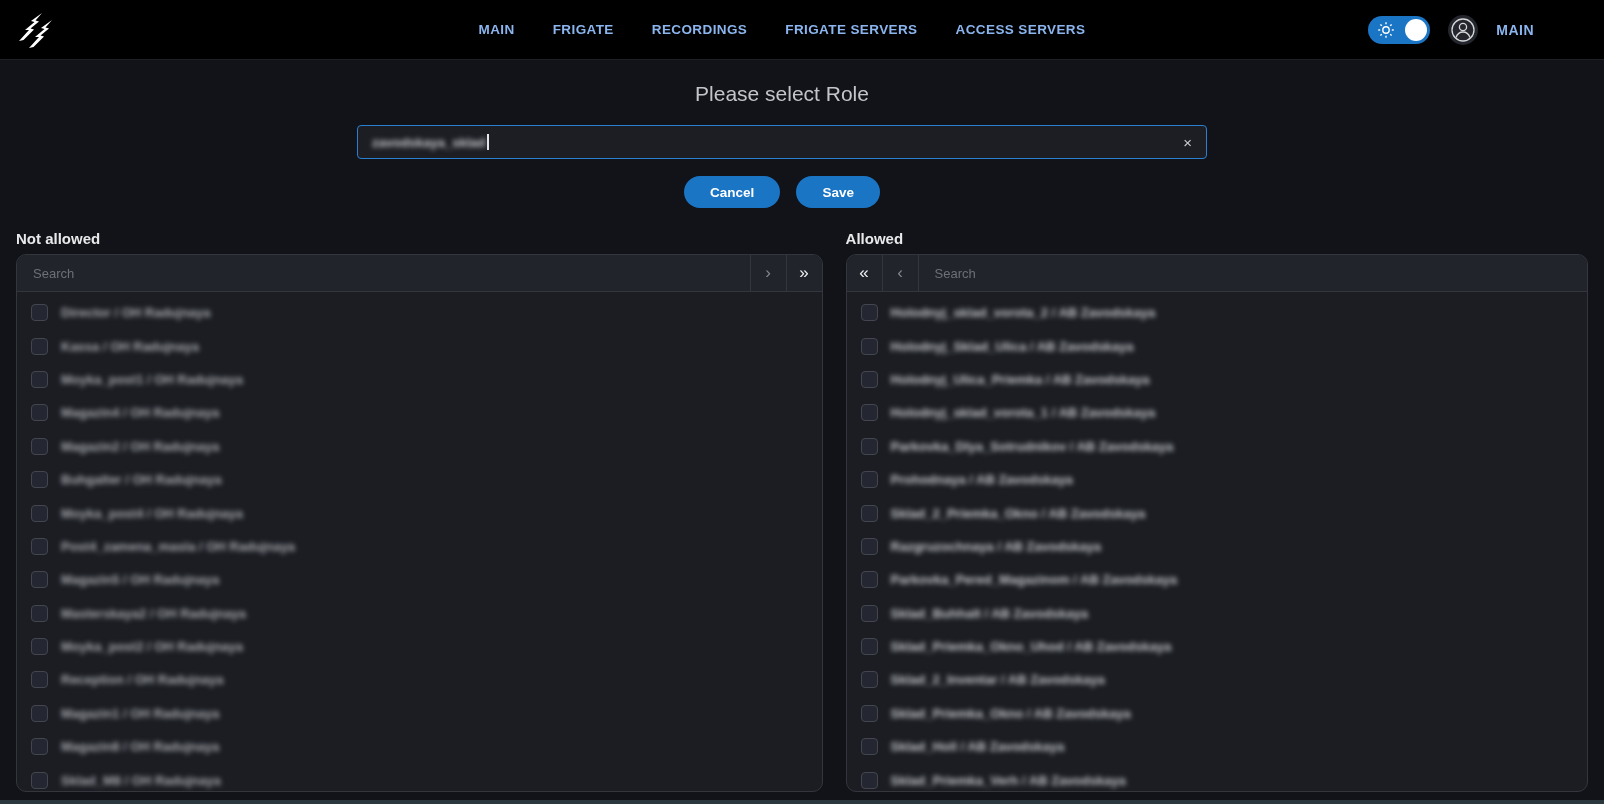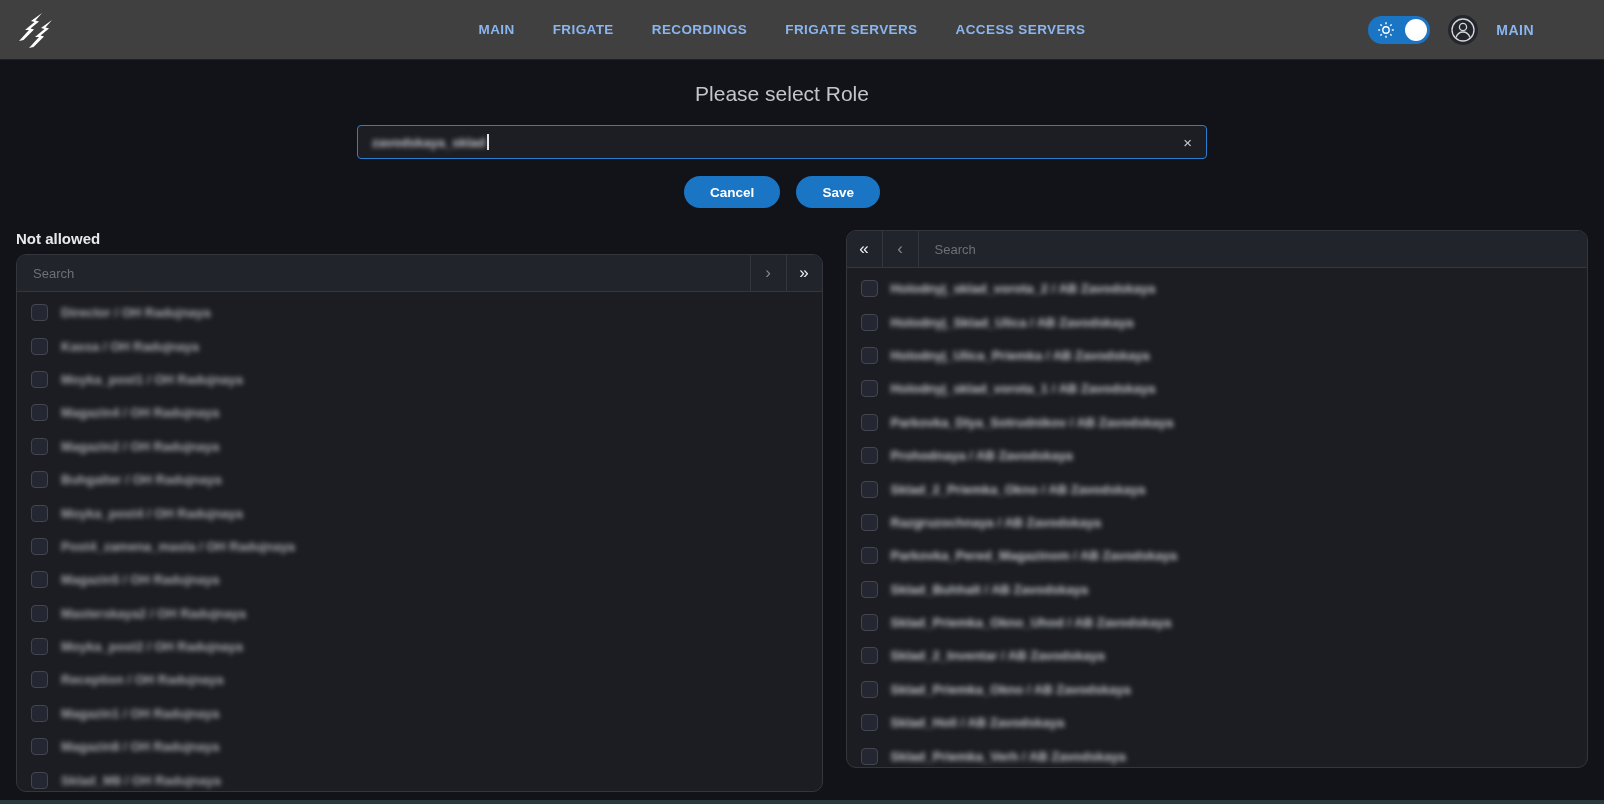--- a/index.html
+++ b/index.html
@@ -5,21 +5,21 @@
   * { margin:0; padding:0; box-sizing:border-box; }
   html,body { width:1604px; height:804px; overflow:hidden; }
   body {
     background:#121318;
     font-family:"Liberation Sans", sans-serif;
     color:#e6e7e9;
     position:relative;
   }
   
   .navbar {
-    height:60px; background:#404040; display:flex; align-items:center;
+    height:60px; background:#000000; display:flex; align-items:center;
     position:relative; border-bottom:1px solid #1d2026;
   }
   .logo { margin-left:14px; width:44px; height:44px; display:flex; align-items:center; justify-content:center; }
   .nav-links {
     position:absolute; left:50%; transform:translateX(calc(-50% - 20px));
     display:flex; gap:38px; align-items:center;
   }
   .nav-link {
     color:#8ab5ee; font-size:13.5px; font-weight:bold; letter-spacing:.4px;
     text-decoration:none; cursor:pointer; white-space:nowrap;
@@ -233,20 +233,21 @@
           </label>
         <label class="row">
             <span class="cb"></span>
             <span class="item-label">Sklad_M8 / OH Radujnaya</span>
           </label>
       </div>
     </div>
   </div>
 
   <div class="panel-col right">
+    <div class="panel-title">Allowed</div>
     <div class="panel right-panel">
       <div class="panel-header">
         <div class="hdr-btn">«</div>
         <div class="hdr-btn dim">‹</div>
         <input class="search-input" placeholder="Search" style="">
       </div>
       <div class="list">
         <label class="row">
             <span class="cb"></span>
             <span class="item-label">Holodnyj_sklad_vorota_2 / AB Zavodskaya</span>

